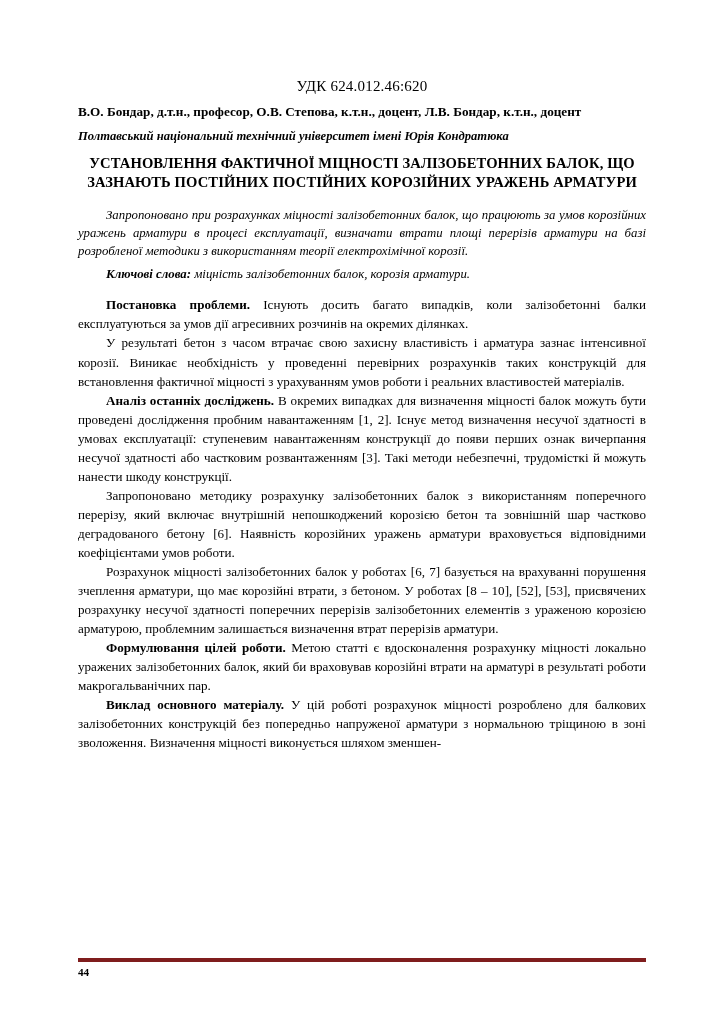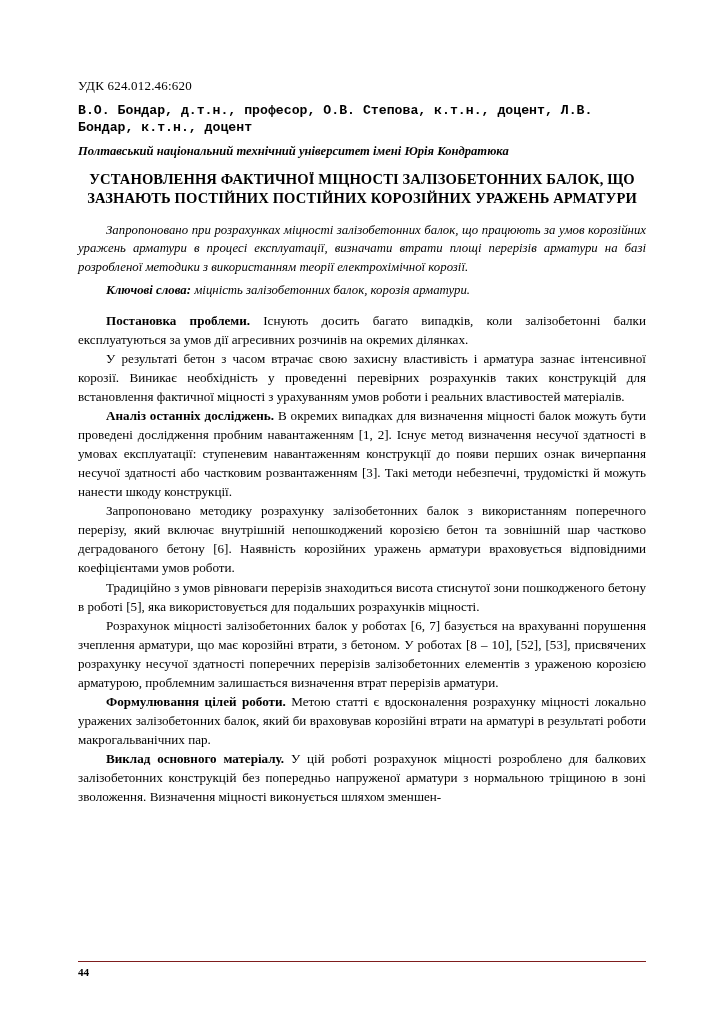--- a/index.html
+++ b/index.html
@@ -19,30 +19,30 @@
   .page {
     position: absolute;
     left: 0; top: 0;
     width: 724px;
     height: 1024px;
     box-sizing: border-box;
     padding: 78px 78px 0 78px;
   }
   .udc {
     font-family: "Liberation Serif", serif;
-    font-size: 13px;
+    font-size: 15px;
     letter-spacing: 0.2px;
     margin: 0 0 9px 0;
+    text-align: center;
   }
   .authors {
     font-size: 13.2px;
     font-weight: bold;
     margin: 0 0 4px 0;
     line-height: 1.25;
-    font-family: Liberation Mono, monospace;
   }
   .affiliation {
     font-size: 12.6px;
     font-weight: bold;
     font-style: italic;
     margin: 8px 0 10px 0;
     line-height: 1.25;
   }
   .title {
     text-align: center;
@@ -85,21 +85,21 @@
   p.body b {
     font-weight: bold;
     margin-top: 36px;
   }
   .footer {
     position: absolute;
     left: 78px;
     right: 78px;
     bottom: 46px;
     font-size: 10.6px;
-    border-top: 1px solid #7f1d1d;
+    border-top: 4px solid #7f1d1d;
     padding-top: 4px;
   }
   .footer-inner {
     display: flex;
     align-items: baseline;
     gap: 12px;
   }
   .page-num {
     font-weight: bold;
     font-size: 11.2px;
@@ -126,21 +126,20 @@
   <div class="keywords">
     <b>Ключові слова:</b>
     <i>міцність залізобетонних балок, корозія арматури.</i>
   </div>
 
   <div id="body-container">
       <p class="body"><b>Постановка проблеми.</b><span> Існують досить багато випадків, коли залізобетонні балки експлуатуються за умов дії агресивних розчинів на окремих ділянках.</span></p>
       <p class="body"><span>У результаті бетон з часом втрачає свою захисну властивість і арматура зазнає інтенсивної корозії. Виникає необхідність у проведенні перевірних розрахунків таких конструкцій для встановлення фактичної міцності з урахуванням умов роботи і реальних властивостей матеріалів.</span></p>
       <p class="body"><b>Аналіз останніх досліджень.</b><span> В окремих випадках для визначення міцності балок можуть бути проведені дослідження пробним навантаженням [1, 2]. Існує метод визначення несучої здатності в умовах експлуатації: ступеневим навантаженням конструкції до появи перших ознак вичерпання несучої здатності або частковим розвантаженням [3]. Такі методи небезпечні, трудомісткі й можуть нанести шкоду конструкції.</span></p>
       <p class="body"><span>Запропоновано методику розрахунку залізобетонних балок з використанням поперечного перерізу, який включає внутрішній непошкоджений корозією бетон та зовнішній шар частково деградованого бетону [6]. Наявність корозійних уражень арматури враховується відповідними коефіцієнтами умов роботи.</span></p>
-      <p class="body"><span>Традиційно з умов рівноваги перерізів знаходиться висота стиснутої зони пошкодженого бетону в роботі [5], яка використовується для подальших розрахунків міцності.</span></p>
       <p class="body"><span>Розрахунок міцності залізобетонних балок у роботах [6, 7] базується на врахуванні порушення зчеплення арматури, що має корозійні втрати, з бетоном. У роботах [8 – 10], [52], [53], присвячених розрахунку несучої здатності поперечних перерізів залізобетонних елементів з ураженою корозією арматурою, проблемним залишається визначення втрат перерізів арматури.</span></p>
       <p class="body"><b>Формулювання цілей роботи.</b><span> Метою статті є  вдосконалення розрахунку міцності локально уражених залізобетонних балок, який би враховував корозійні втрати на арматурі в результаті роботи макрогальванічних пар.</span></p>
       <p class="body"><b>Виклад основного матеріалу.</b><span> У цій роботі розрахунок міцності розроблено для балкових залізобетонних конструкцій без попередньо напруженої арматури з нормальною тріщиною в зоні зволоження. Визначення міцності виконується шляхом зменшен-</span></p>
     </div>
 
   <div class="footer">
     <div class="footer-inner">
       <span class="page-num">44</span>
     </div>
   </div>

